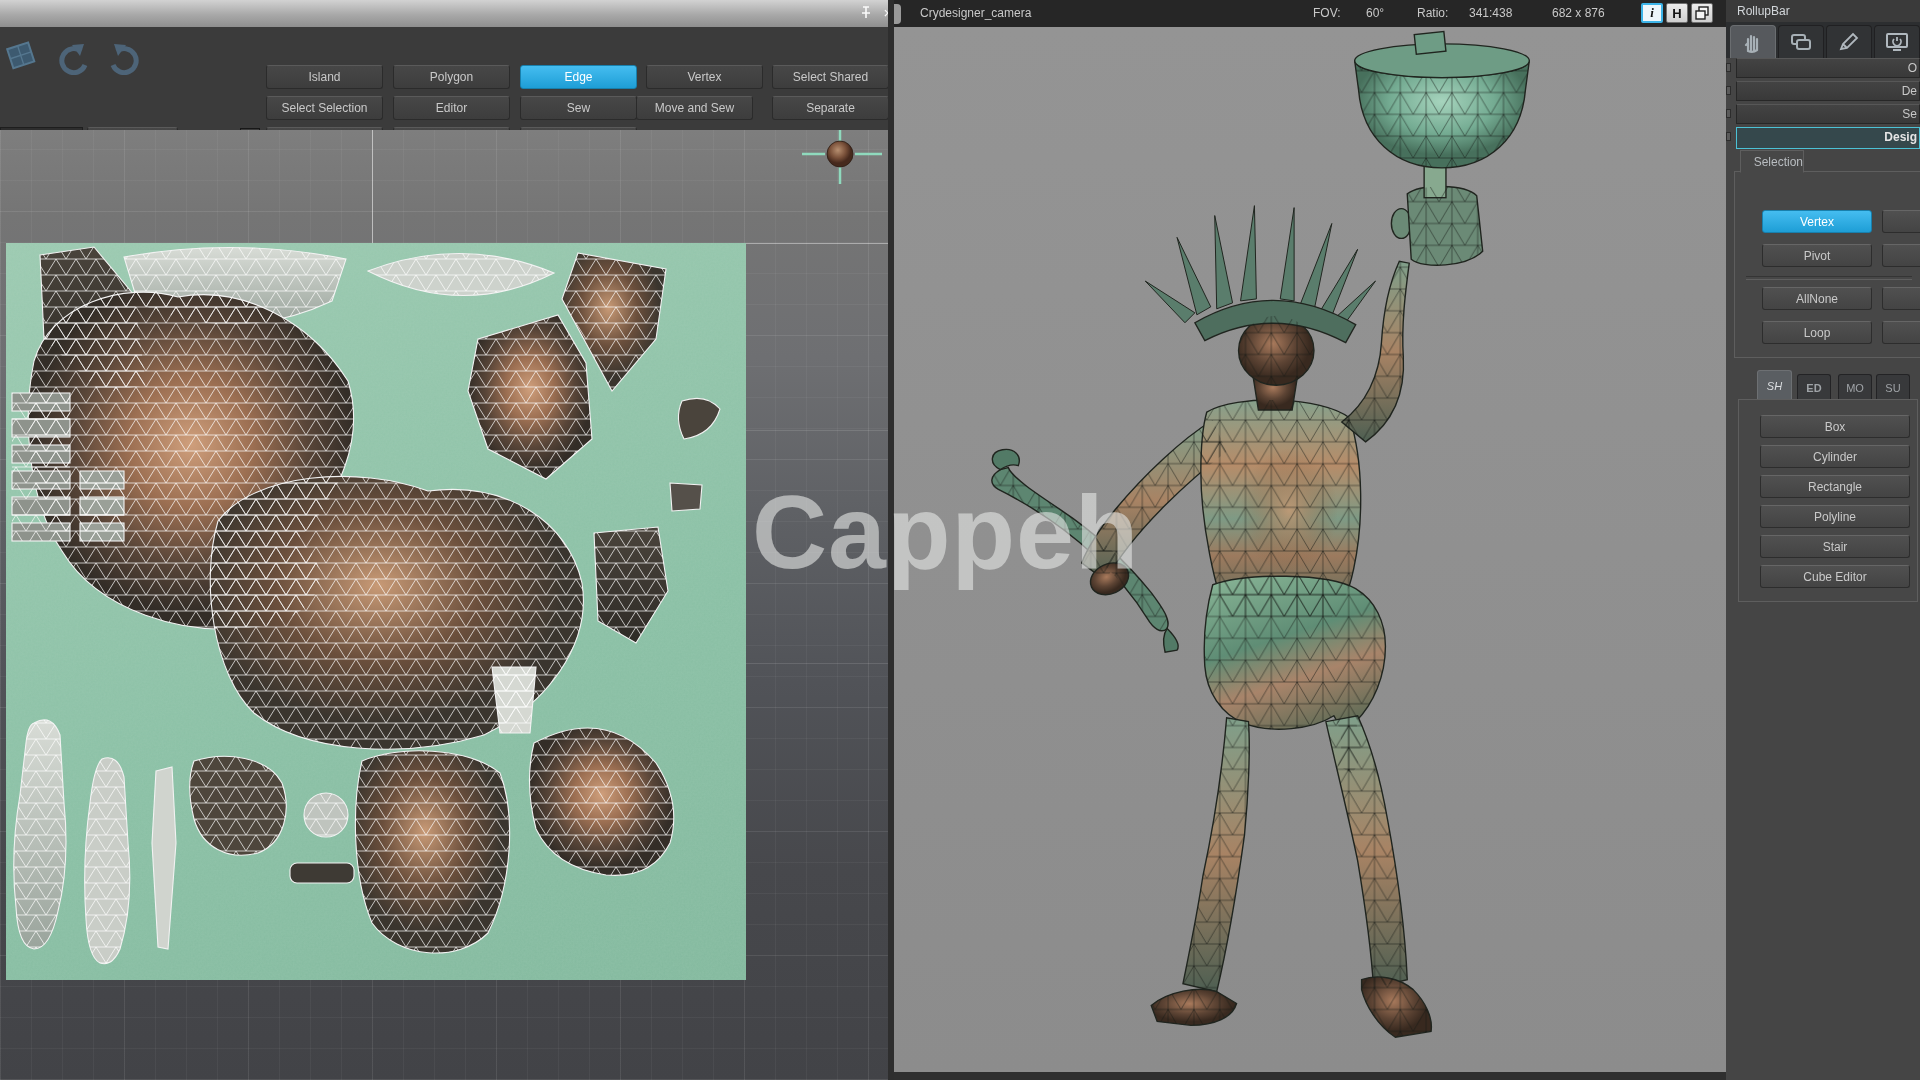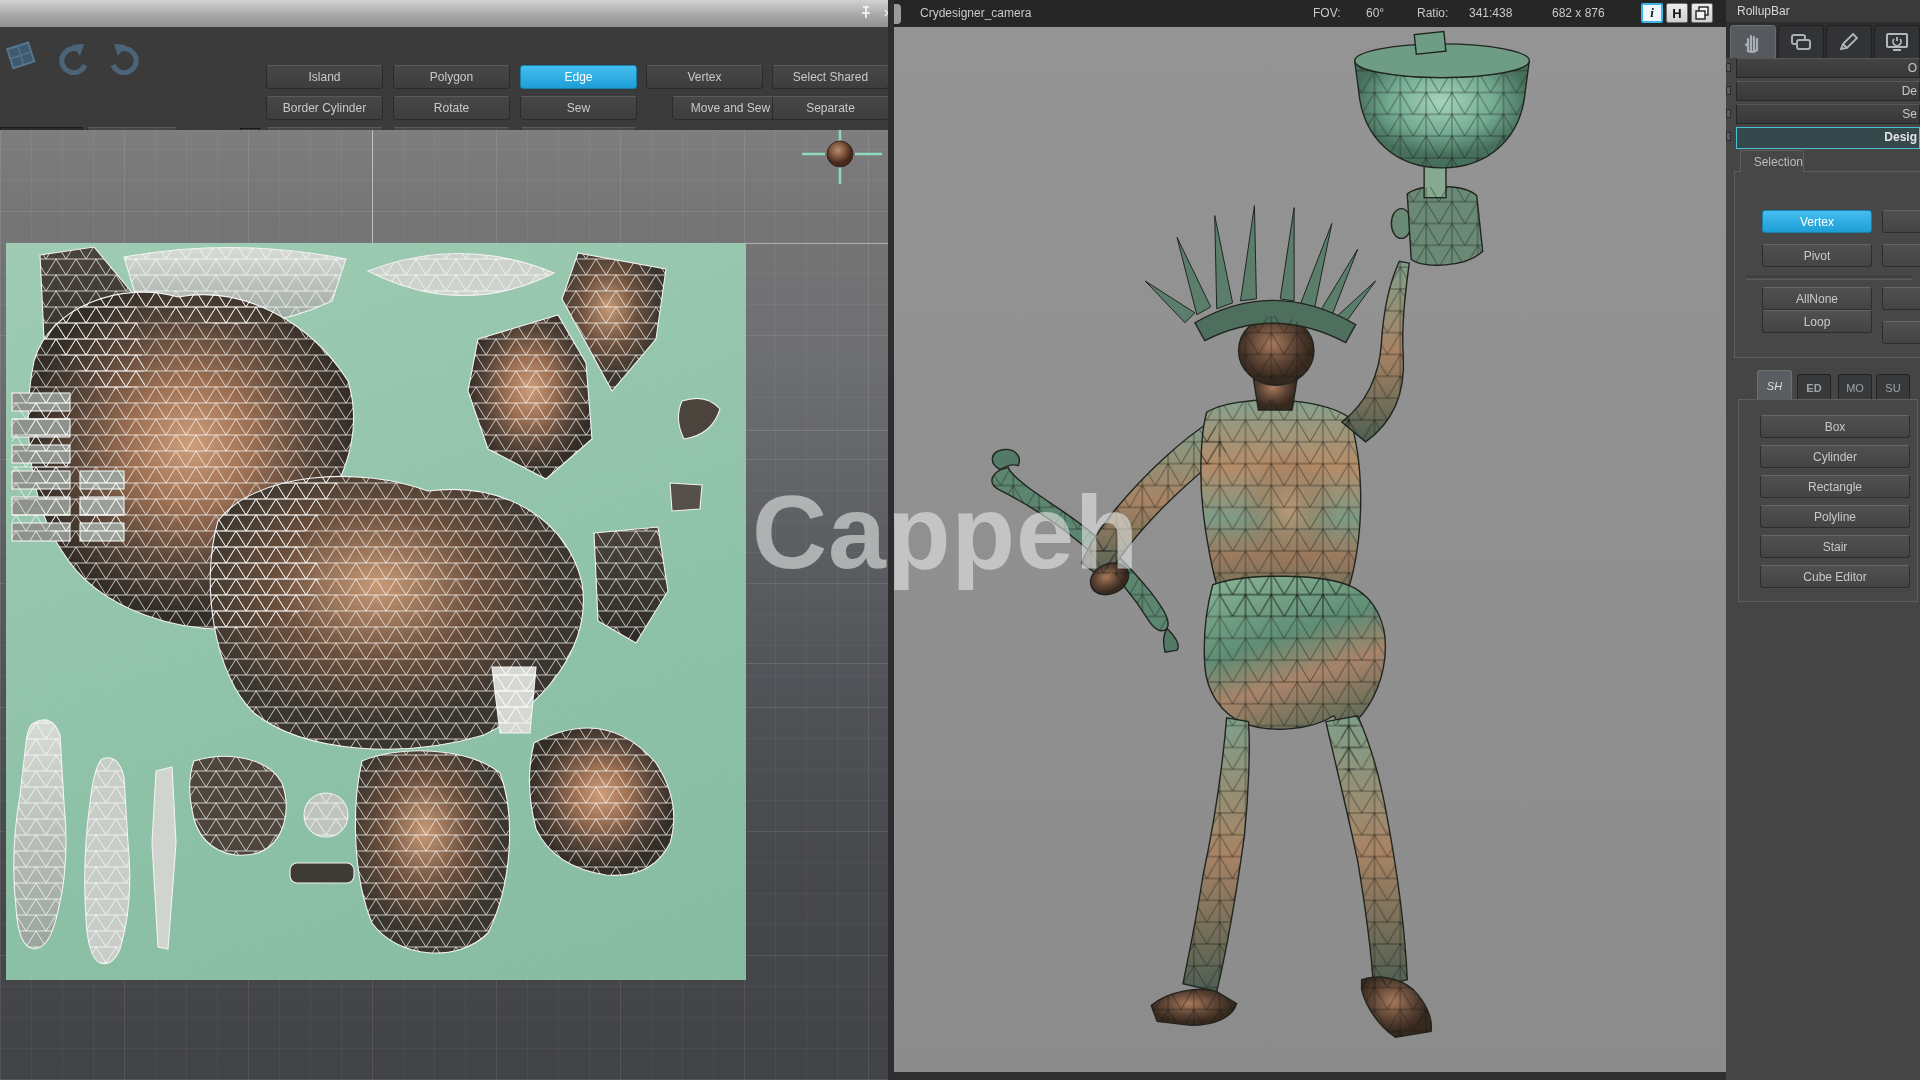--- a/index.html
+++ b/index.html
@@ -138,24 +138,24 @@
     <div class="abs tbtn" style="left:87px;top:100px;width:91px;height:25px;font-size:12px;">Rotate Camera</div>
     <div id="view-all-label" class="abs">View All</div>
     <div id="view-all-checkbox" class="abs"></div>
 
     <div class="abs tbtn" style="left:266px;top:38px;width:117px;">Island</div>
     <div class="abs tbtn" style="left:393px;top:38px;width:117px;">Polygon</div>
     <div class="abs tbtn cyan" style="left:520px;top:38px;width:117px;">Edge</div>
     <div class="abs tbtn" style="left:646px;top:38px;width:117px;">Vertex</div>
     <div class="abs tbtn" style="left:772px;top:38px;width:117px;">Select Shared</div>
 
-    <div class="abs tbtn" style="left:266px;top:69px;width:117px;">Border Cylinder</div>
-    <div class="abs tbtn" style="left:393px;top:69px;width:117px;">Rotate</div>
+    <div class="abs tbtn" style="left:266px;top:69px;width:117px;">Select Selection</div>
+    <div class="abs tbtn" style="left:393px;top:69px;width:117px;">Editor</div>
     <div class="abs tbtn" style="left:520px;top:69px;width:117px;">Sew</div>
-    <div class="abs tbtn" style="left:672px;top:69px;width:117px;">Move and Sew</div>
+    <div class="abs tbtn" style="left:636px;top:69px;width:117px;">Move and Sew</div>
     <div class="abs tbtn" style="left:772px;top:69px;width:117px;">Separate</div>
 
     <div class="abs tbtn" style="left:266px;top:100px;width:117px;">Flip Hori</div>
     <div class="abs tbtn" style="left:393px;top:100px;width:117px;">Flip Vert</div>
     <div class="abs tbtn" style="left:520px;top:100px;width:117px;">Alignment</div>
   </div>
 
   <div id="uv-canvas" class="abs">
     <div id="uv-grid" class="abs"></div>
     <div class="abs bright-vline"></div>
@@ -454,21 +454,21 @@
 
   <div class="abs groupbox" style="left:8px;top:171px;width:190px;height:187px;"></div>
   <div class="abs group-tab" style="left:14px;top:150px;width:64px;height:23px;">
       <span>Selection</span>
     </div>
 
   <div class="abs rbtn cyan" style="left:36px;top:210px;width:110px;">Vertex</div>
   <div class="abs rbtn" style="left:36px;top:244px;width:110px;">Pivot</div>
   <div class="abs divider" style="left:20px;top:276px;width:166px;"></div>
   <div class="abs rbtn" style="left:36px;top:287px;width:110px;">AllNone</div>
-  <div class="abs rbtn" style="left:36px;top:310px;width:110px;">Loop</div>
+  <div class="abs rbtn" style="left:36px;top:321px;width:110px;">Loop</div>
 
   <div class="abs rbtn cut" style="left:156px;top:210px;width:70px;">E</div>
   <div class="abs rbtn cut" style="left:156px;top:244px;width:70px;">C</div>
   <div class="abs rbtn cut" style="left:156px;top:287px;width:70px;">Con</div>
   <div class="abs rbtn cut" style="left:156px;top:321px;width:70px;"></div>
 
   <div class="abs mode-tab sel" style="left:31px;top:370px;width:35px;font-style:italic;">SH</div>
   <div class="abs mode-tab" style="left:71px;top:374px;width:34px;font-weight:bold;">ED</div>
   <div class="abs mode-tab" style="left:112px;top:374px;width:34px;">MO</div>
   <div class="abs mode-tab" style="left:150px;top:374px;width:34px;">SU</div>

